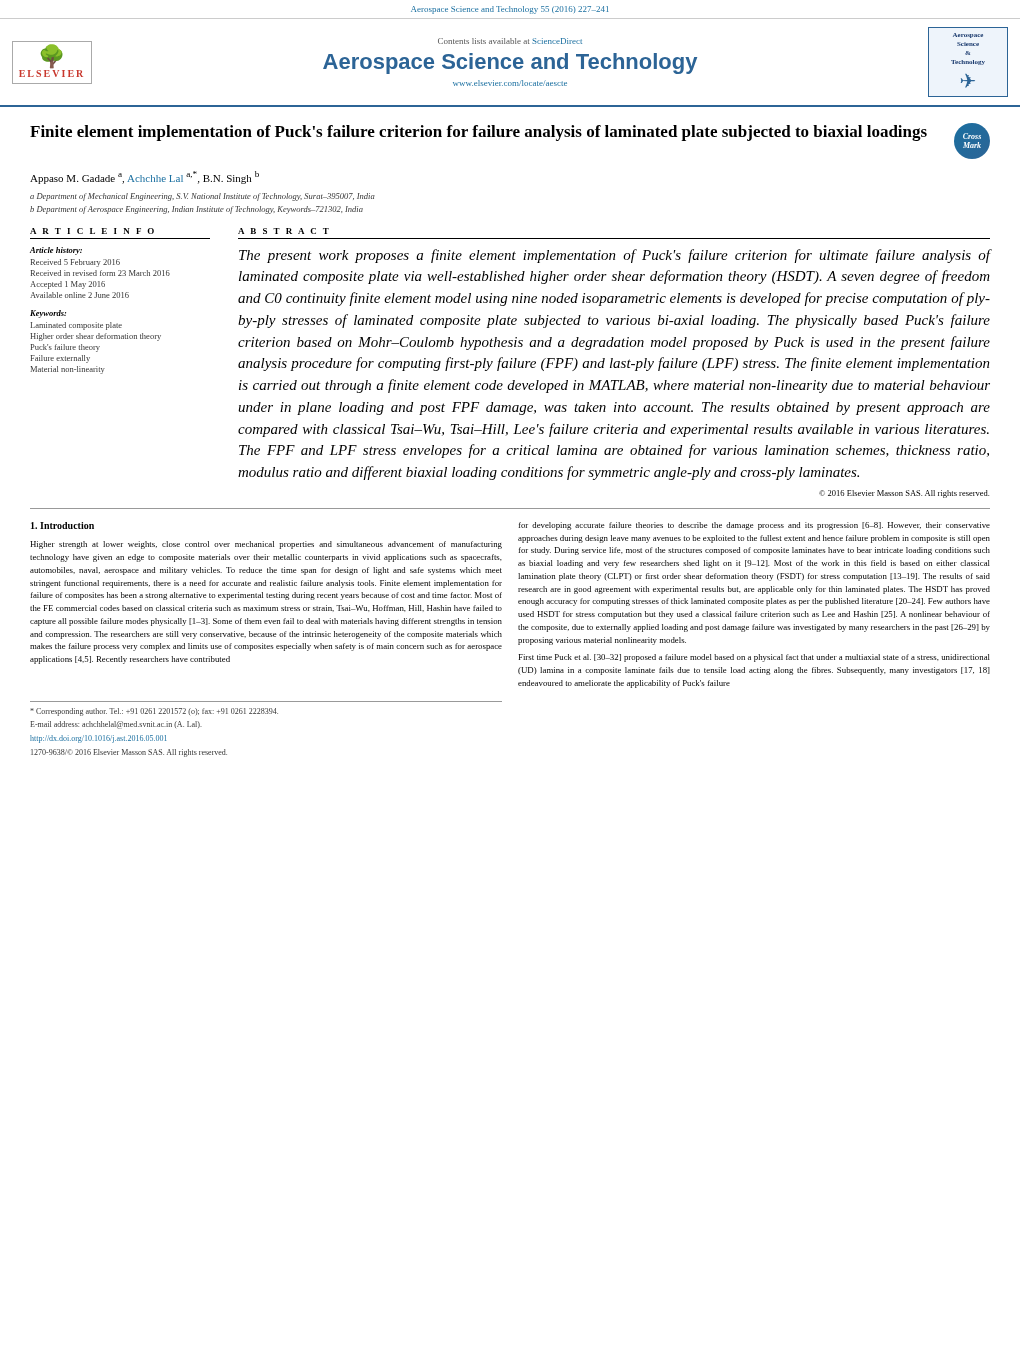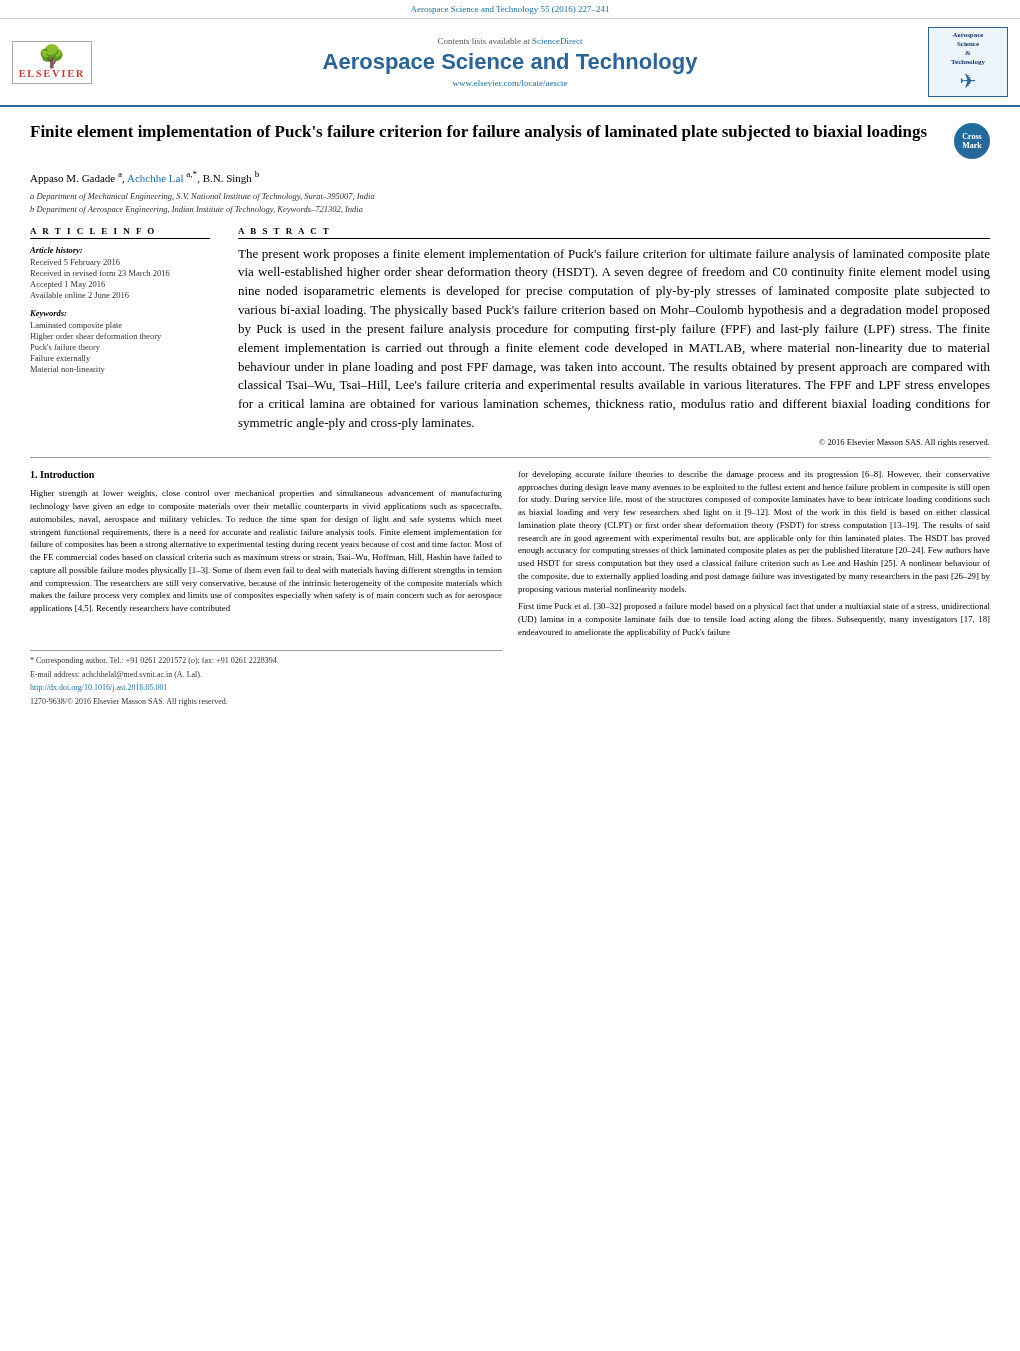--- a/index.html
+++ b/index.html
@@ -128,20 +128,21 @@
       border-radius: 50%;
       background: linear-gradient(135deg, #1a6fa0 0%, #2c6496 100%);
       display: flex;
       align-items: center;
       justify-content: center;
       color: white;
       font-size: 8px;
       font-weight: bold;
       text-align: center;
       line-height: 1.2;
+      font-style: italic;
     }
 
     .authors {
       font-size: 11px;
       margin-bottom: 6px;
       color: #000;
     }
 
     .affiliations {
       font-size: 8.5px;
@@ -189,24 +190,25 @@
       font-size: 8.5px;
       color: #333;
       margin-bottom: 1px;
     }
 
     .keywords-section {
       margin-top: 8px;
     }
 
     .abstract-text {
-      font-size: 13px;
+      font-size: 15px;
       line-height: 1.45;
       color: #000;
       text-align: justify;
+      font-style: italic;
     }
 
     .copyright-line {
       font-size: 8.5px;
       text-align: right;
       margin-top: 4px;
       color: #000;
     }
 
     

